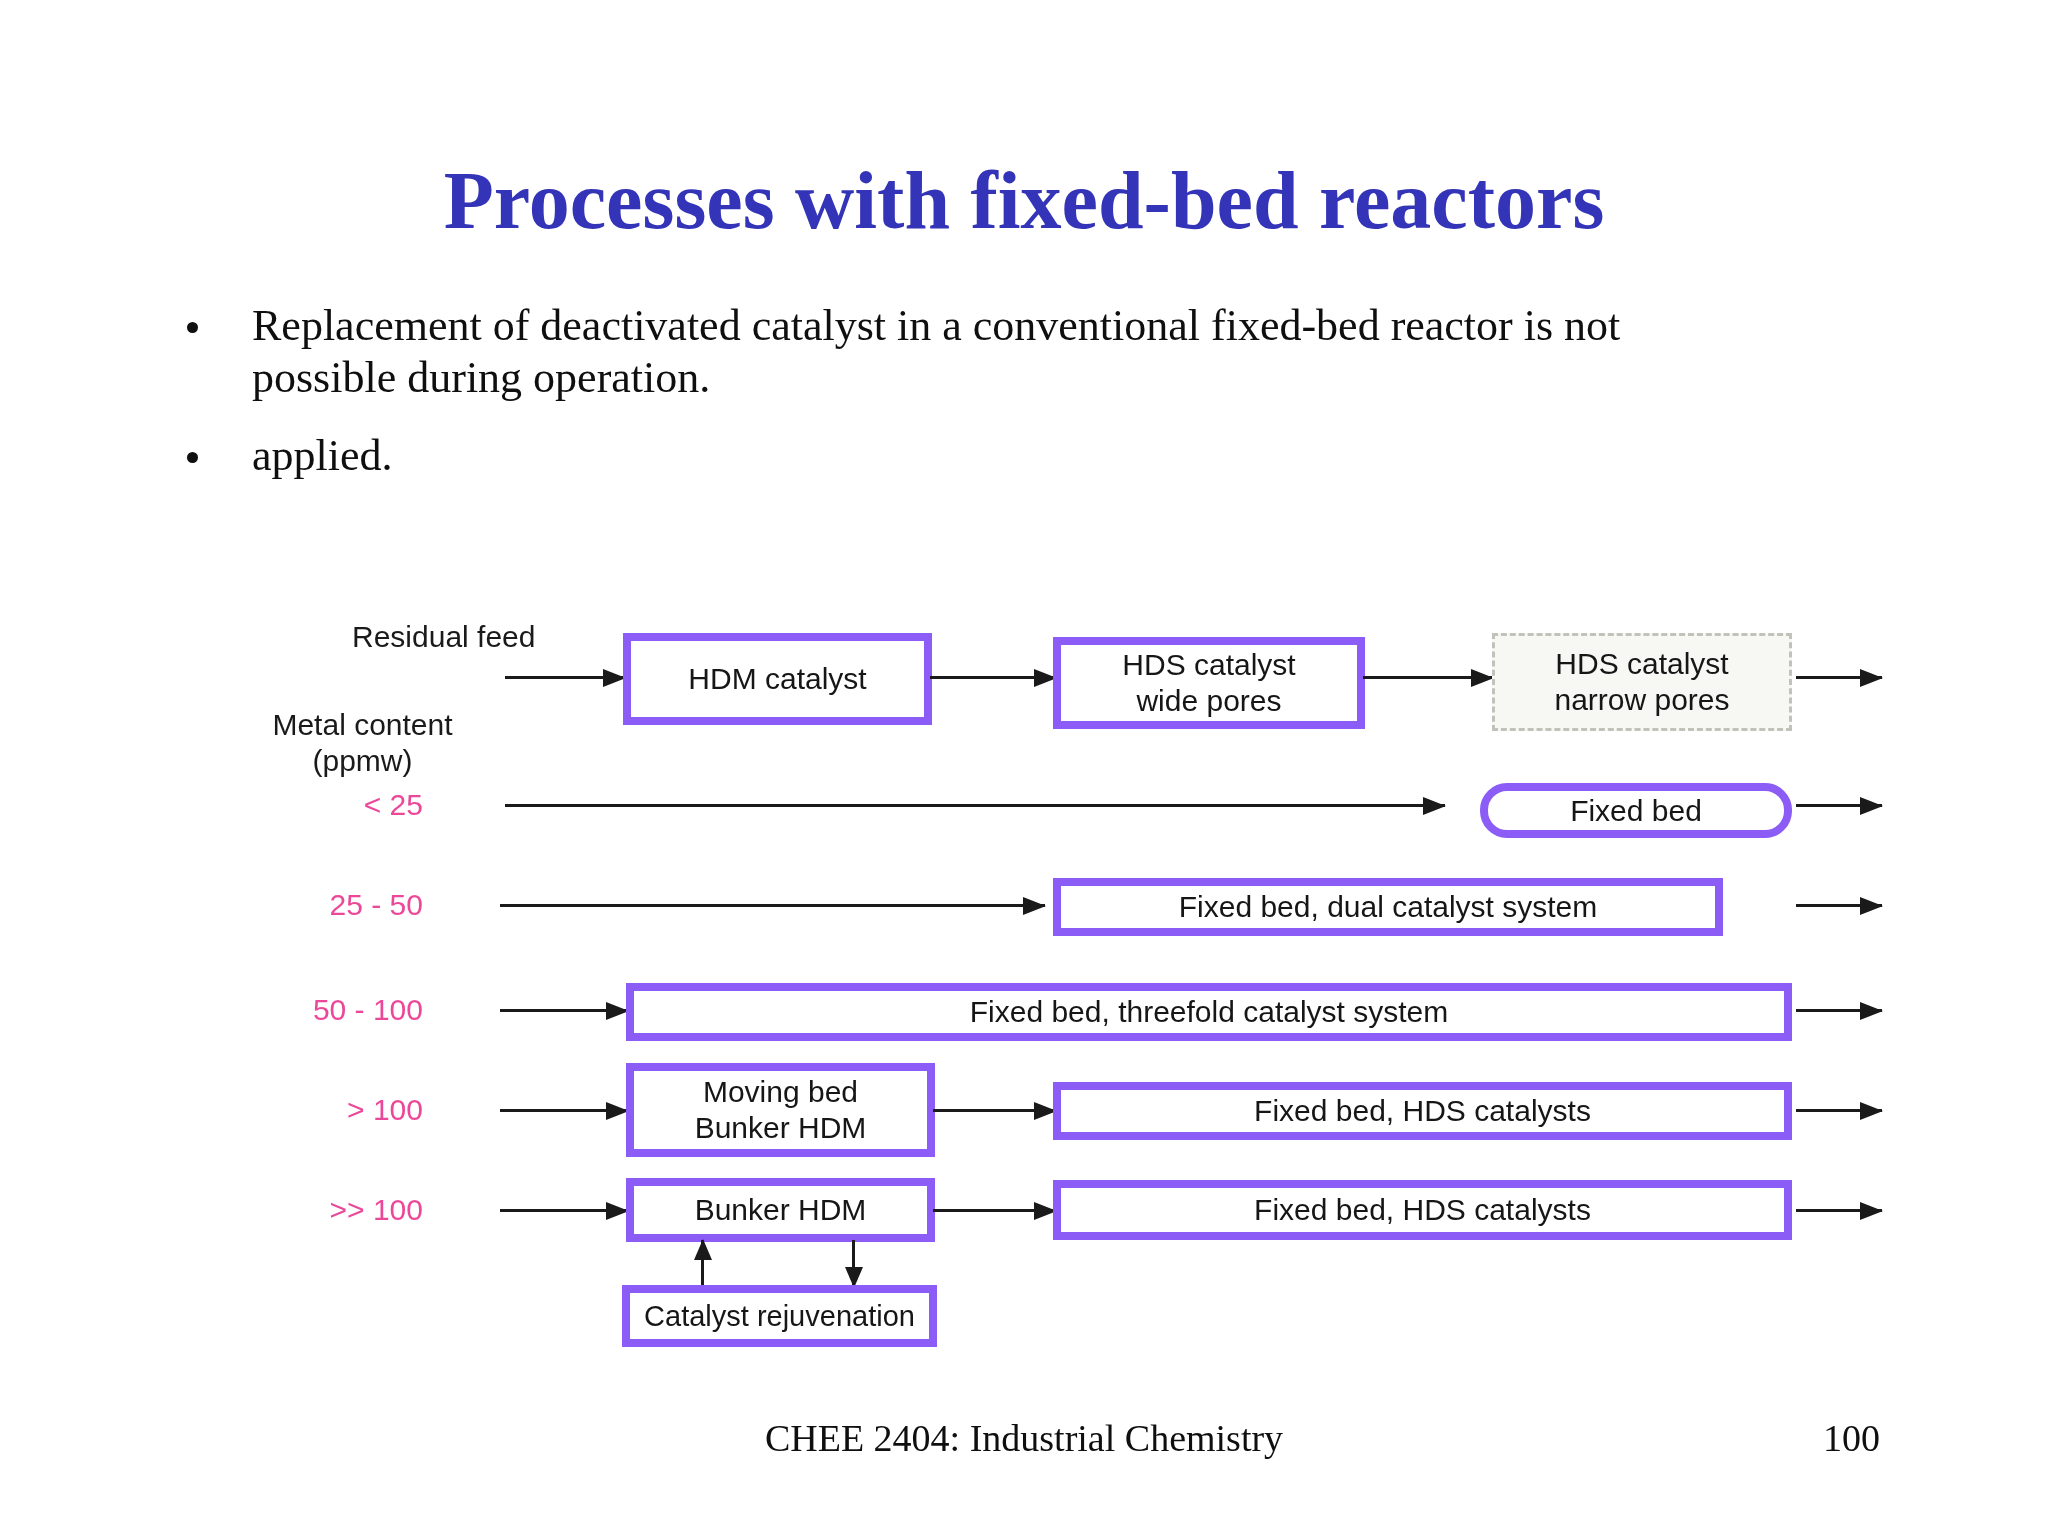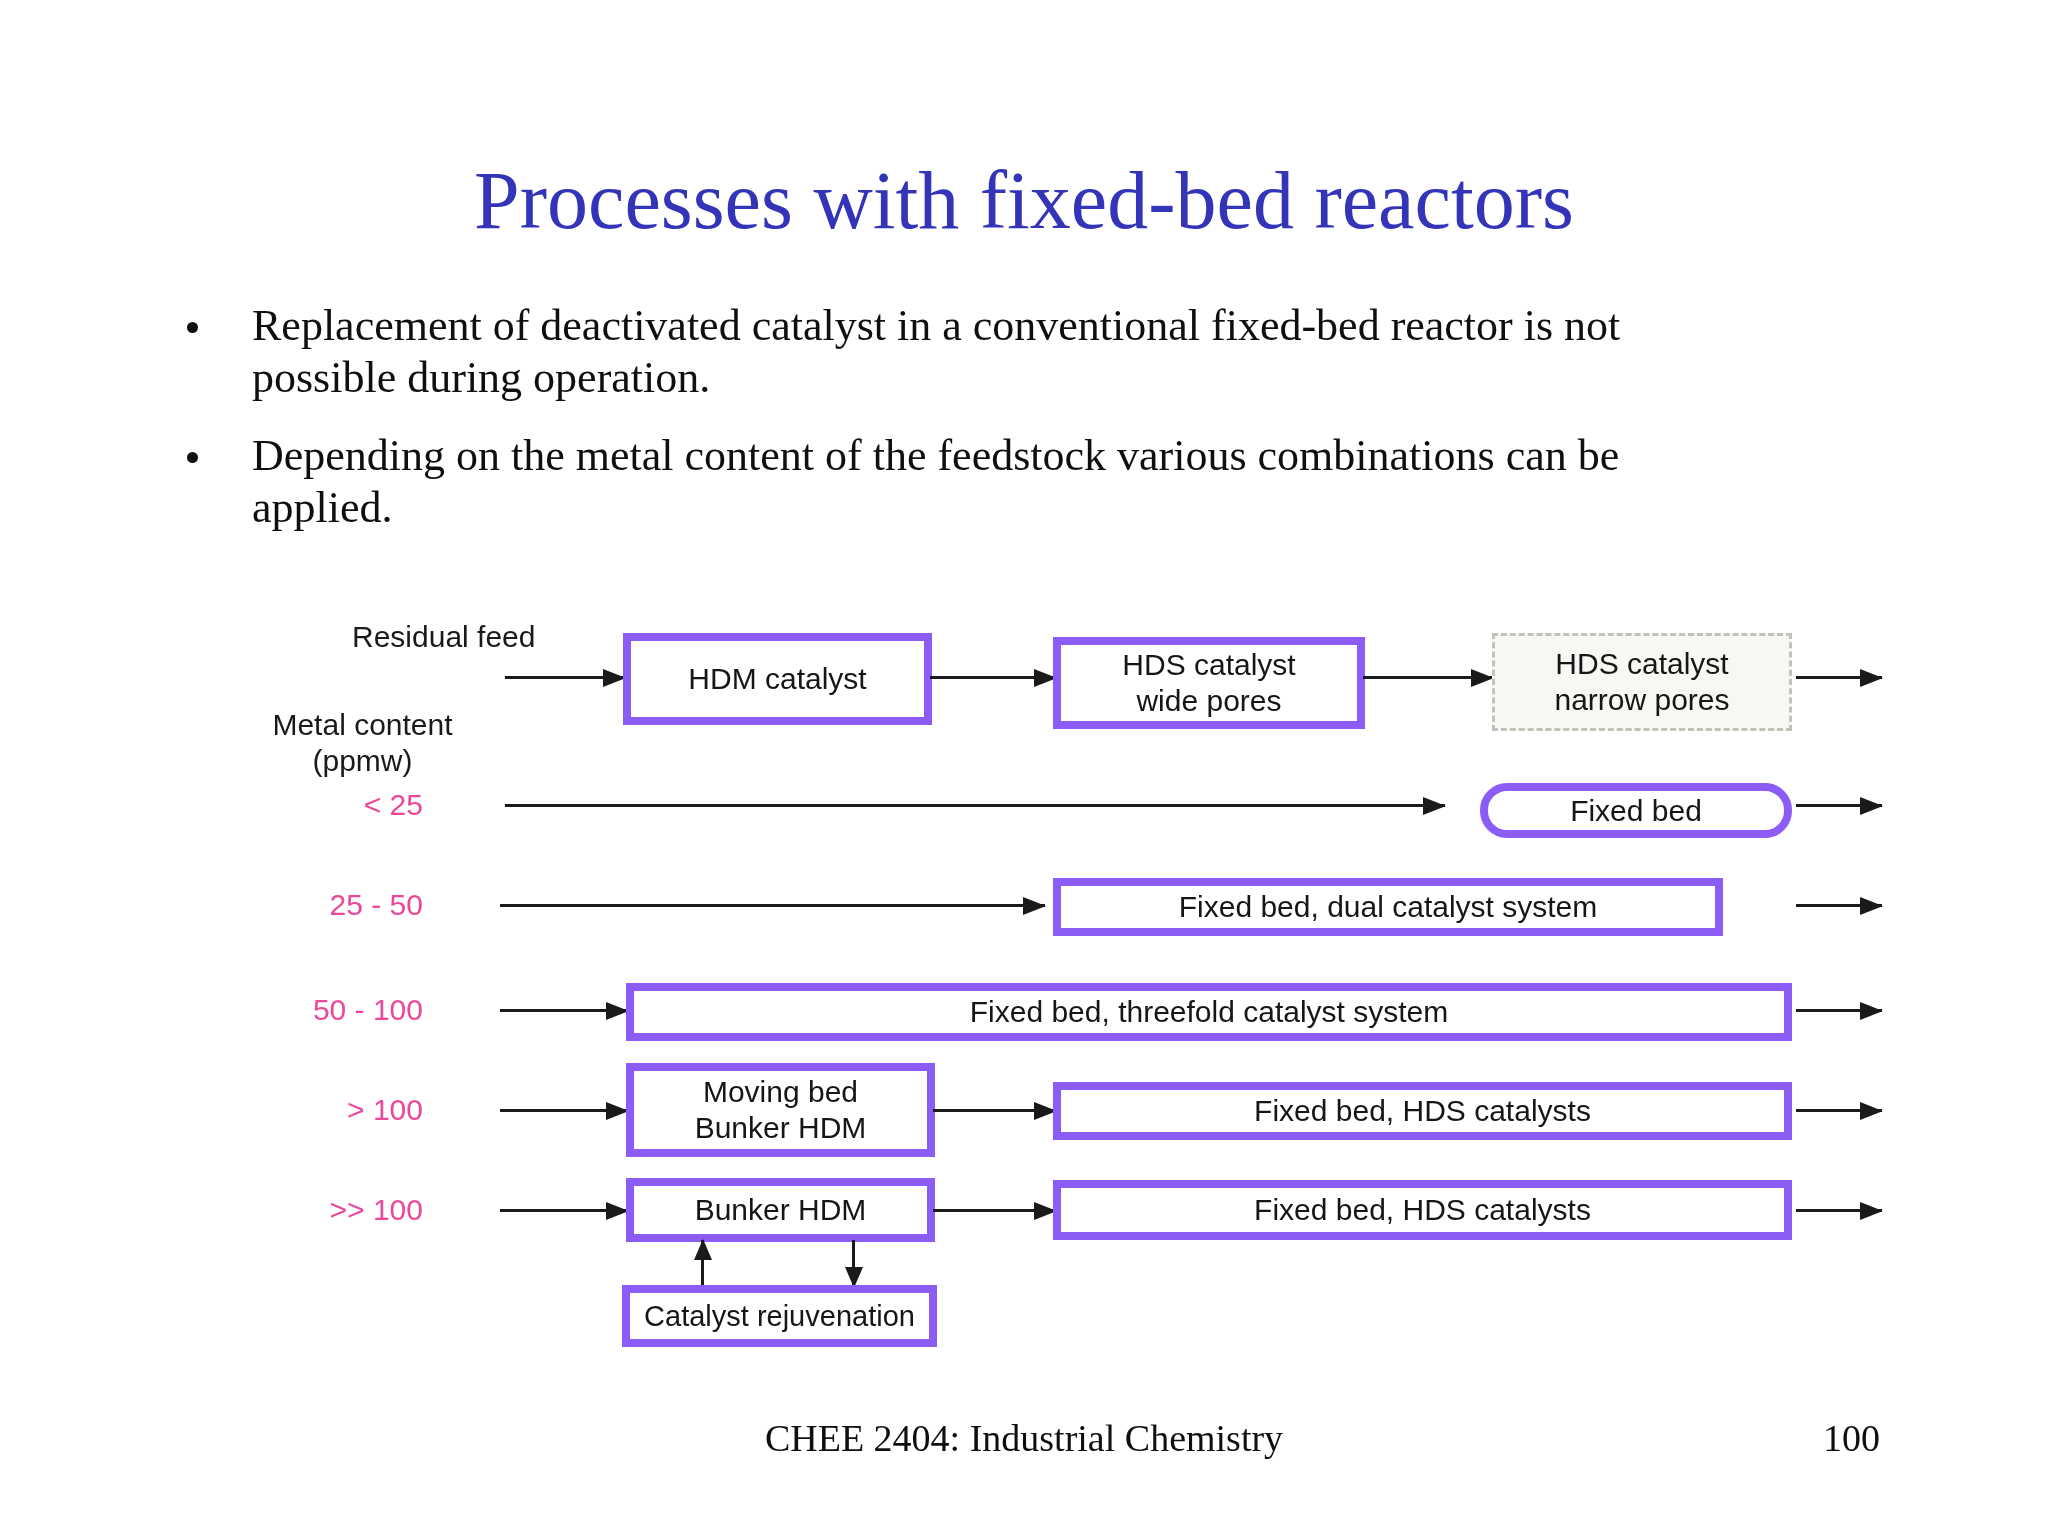--- a/index.html
+++ b/index.html
@@ -9,21 +9,21 @@
     background:#ffffff;
     font-family:"Liberation Serif", serif;
     overflow:hidden;
   }
   
   .title{
     position:absolute;left:0;right:0;top:158px;
     margin:0;
     text-align:center;
     font-family:"Liberation Serif", serif;
-    font-weight:normal;
+    font-weight:bold;
     font-size:82px;
     line-height:1.05;
     color:#3434b8;
   }
   
   .bullets{position:absolute;left:185px;top:300px;width:1700px;}
   .bullet{position:relative;padding-left:67px;margin-bottom:26px;}
   .bullet .dot{
     position:absolute;left:2px;top:22px;
     width:11px;height:11px;border-radius:50%;
@@ -96,21 +96,20 @@
   <h1 class="title">Processes with fixed-bed reactors</h1>
 
   <div class="bullets">
     <div class="bullet">
       <span class="dot"></span>
       <div class="bl">Replacement of deactivated catalyst in a conventional fixed-bed reactor is not</div>
       <div class="bl">possible during operation.</div>
     </div>
     <div class="bullet">
       <span class="dot"></span>
-      <div class="bl">Depending on the metal content of the feedstock various combinations can be</div>
       <div class="bl">applied.</div>
     </div>
   </div>
 
   <div class="diagram">
 
     <div class="dlabel" style="left:352px;top:620px;">Residual feed</div>
     <div class="harrow" style="left:505px;top:676px;width:120px;"></div>
 
     <div class="dbox" style="left:623px;top:633px;width:309px;height:92px;">

